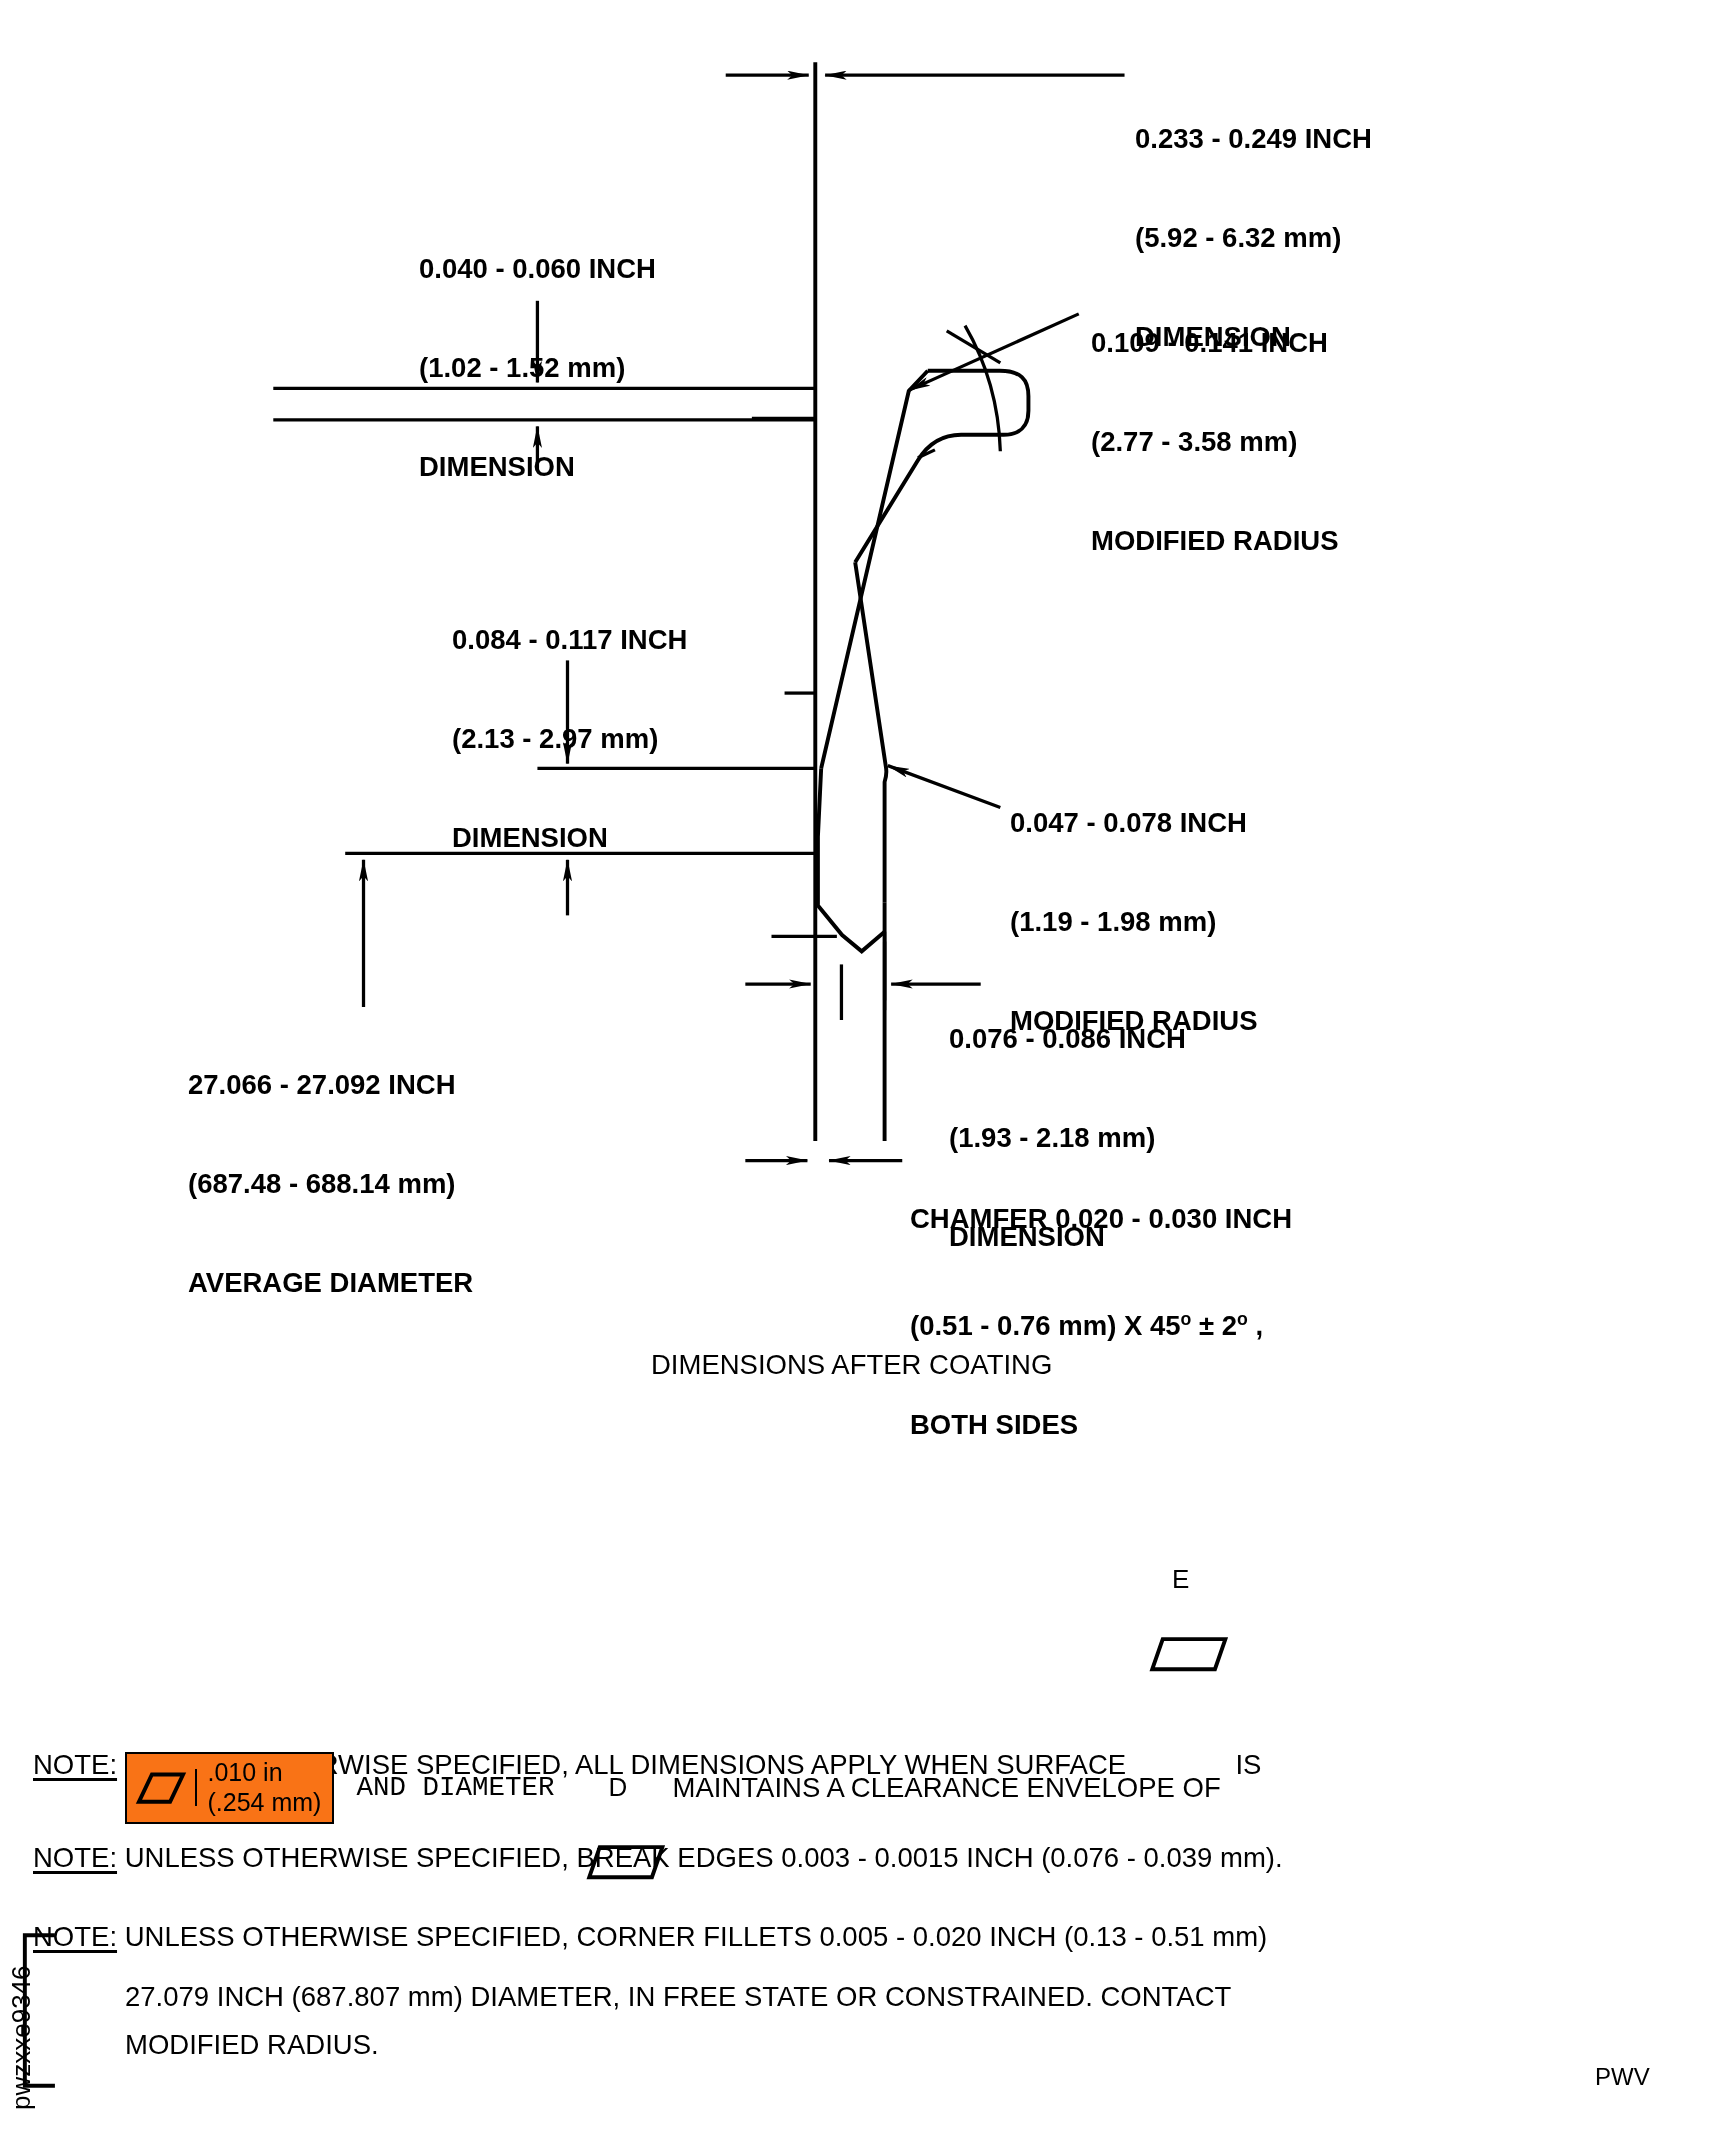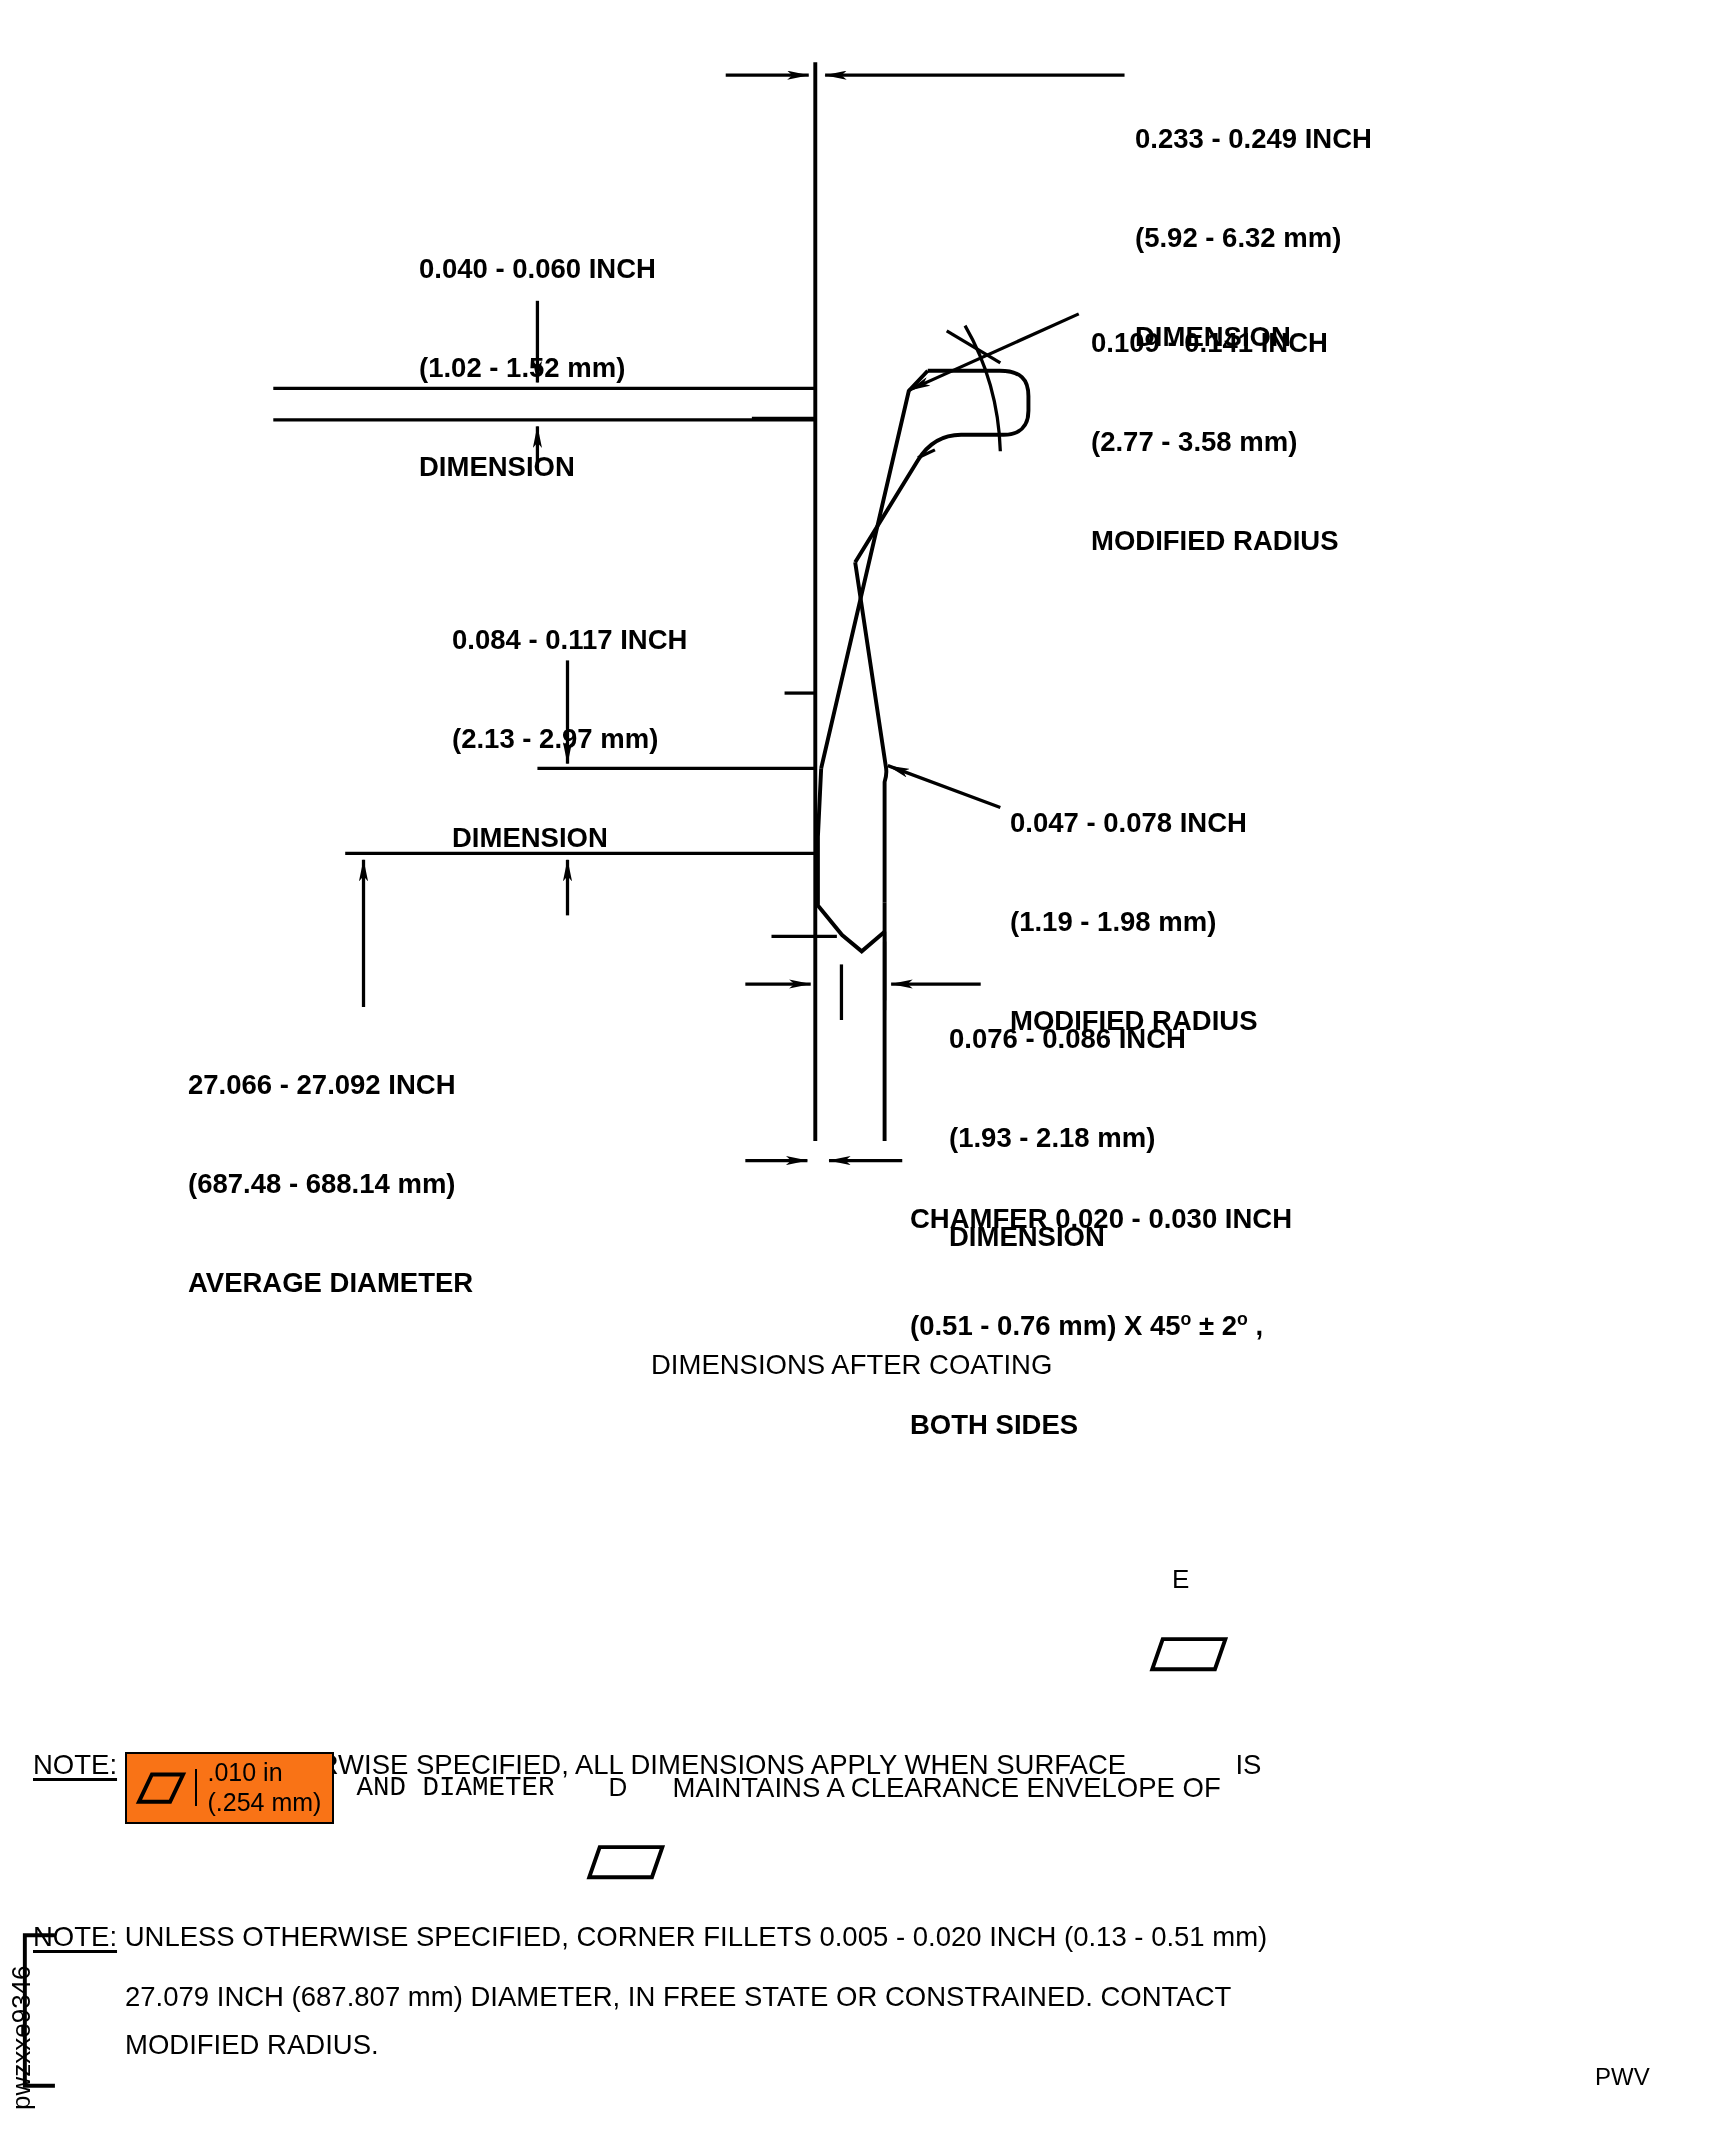--- a/index.html
+++ b/index.html
@@ -280,20 +280,23 @@
       <span> MAINTAINS A CLEARANCE ENVELOPE OF</span>
     </div>
 
     
     <div style="margin-left:92px; margin-top:3.9px;"><span>27.079 INCH (687.807 mm) DIAMETER, IN FREE STATE OR CONSTRAINED. CONTACT</span></div>
 
     
     
   </div>
 
+  <div class="notewrap" style="left:33px; top:1765px; width:1674px;">
+    <div><span class="note-kw">NOTE:</span><span> UNLESS OTHERWISE SPECIFIED, BREAK EDGES 0.003 - 0.0015 INCH (0.076 - 0.039 mm).</span></div>
+  </div>
 
   <div class="notewrap" style="left:33px; top:1844px; width:1674px;">
     <div><span class="note-kw">NOTE:</span><span> UNLESS OTHERWISE SPECIFIED, CORNER FILLETS 0.005 - 0.020 INCH (0.13 - 0.51 mm)</span></div>
     <div style="margin-left:92px; margin-top:-2.6px;"><span>MODIFIED RADIUS.</span></div>
   </div>
 
   <div class="vertical-id" style="left:37px; top:2079px;">pwzxxe9346</div>
 
   <div class="pwv" style="left:1595px; top:2063px;">PWV</div>
 

